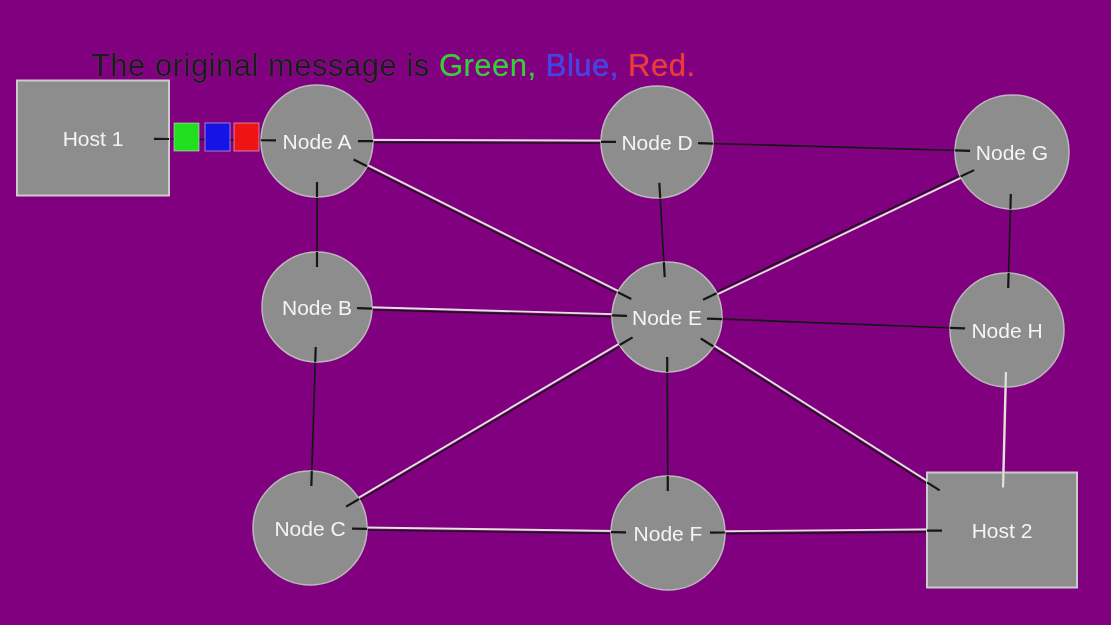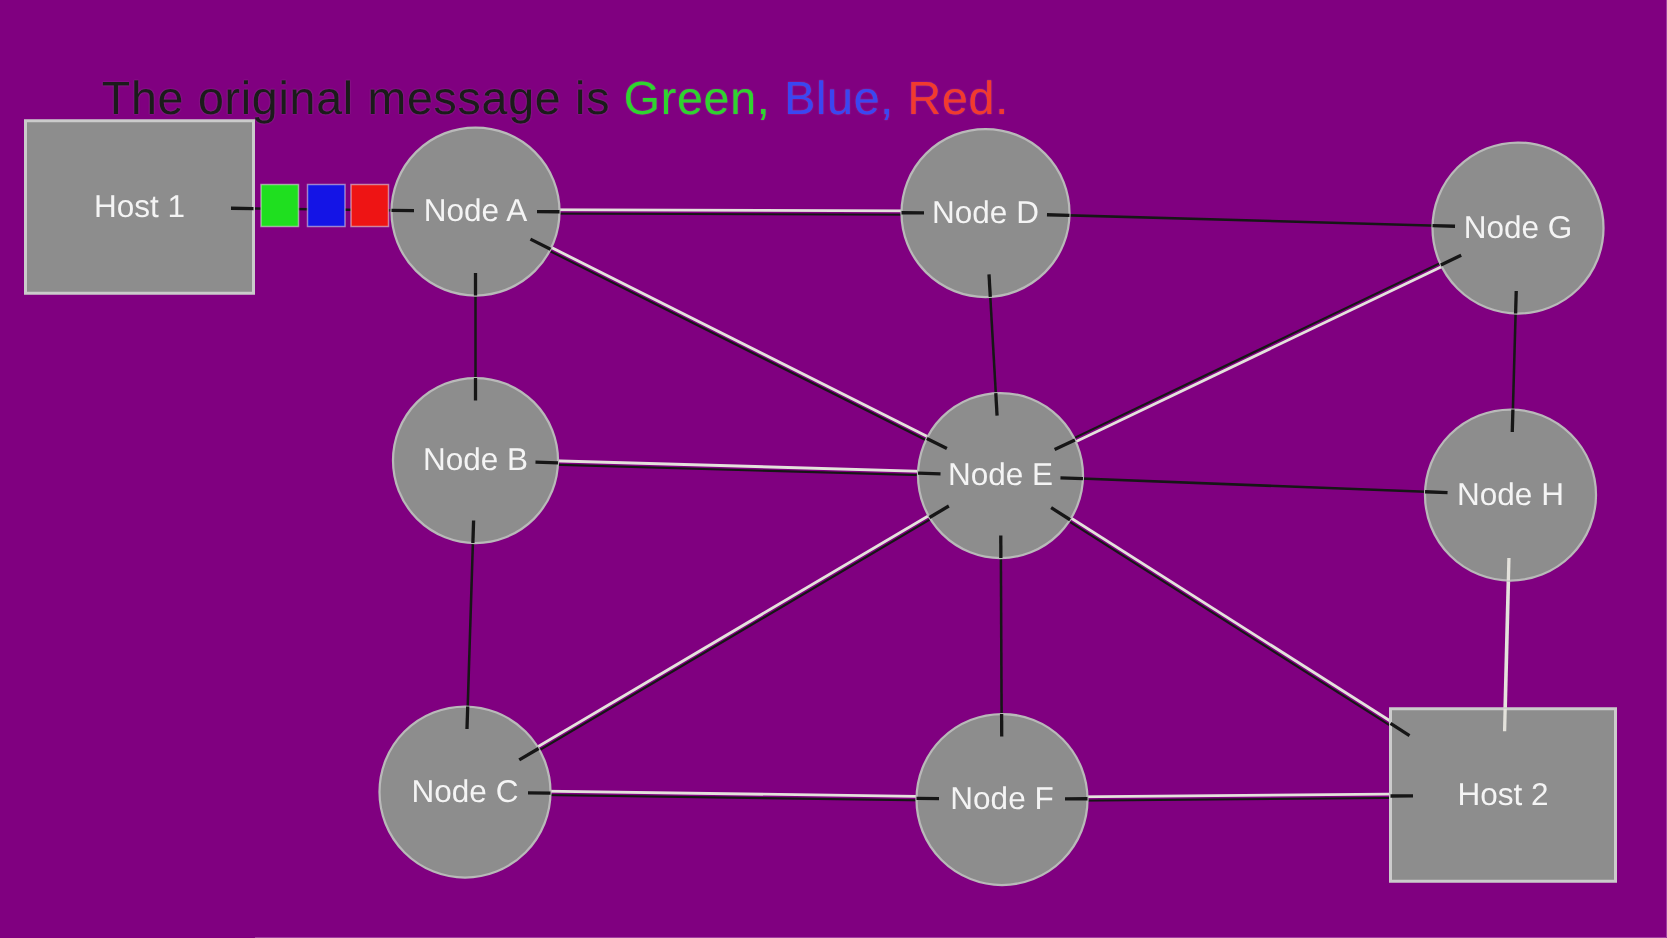--- a/index.html
+++ b/index.html
@@ -5,21 +5,21 @@
   html,body{margin:0;padding:0;}
   body{font-family:"Liberation Sans","DejaVu Sans",sans-serif;}
   .stage{
     position:relative;
     width:1111px;height:625px;
     overflow:hidden;
   }
   .stage svg{position:absolute;left:0;top:0;}
   .title{
     position:absolute;
-    left:32px;top:12px;
+    left:55px;top:12px;
     font-size:31px;
     font-weight:400;
     letter-spacing:0.5px;
     white-space:pre;
     text-shadow:0 0 1px rgba(200,200,200,0.35);
   }
   .title span{white-space:pre;}
   .node-label{
     font-family:"Liberation Sans","DejaVu Sans",sans-serif;
     font-size:21px;

